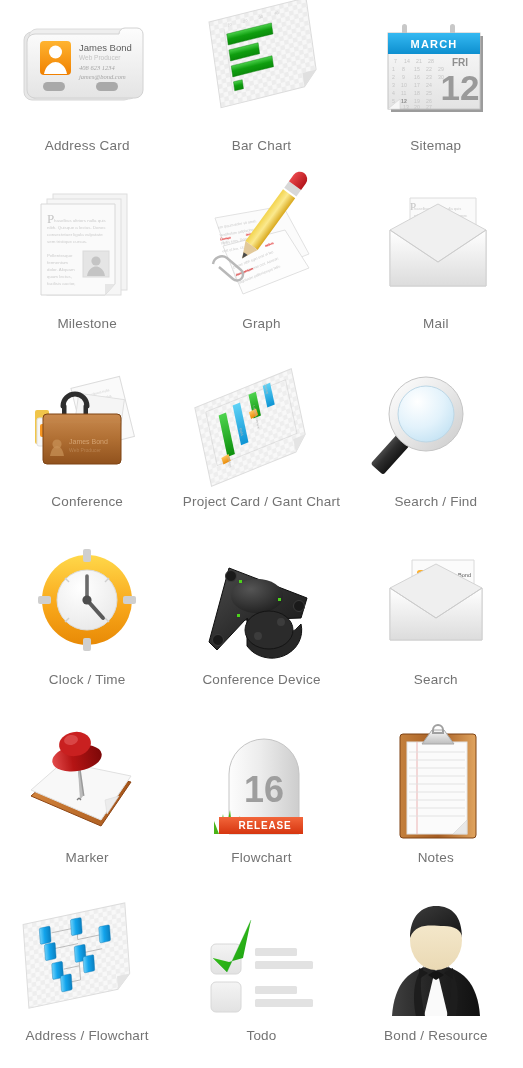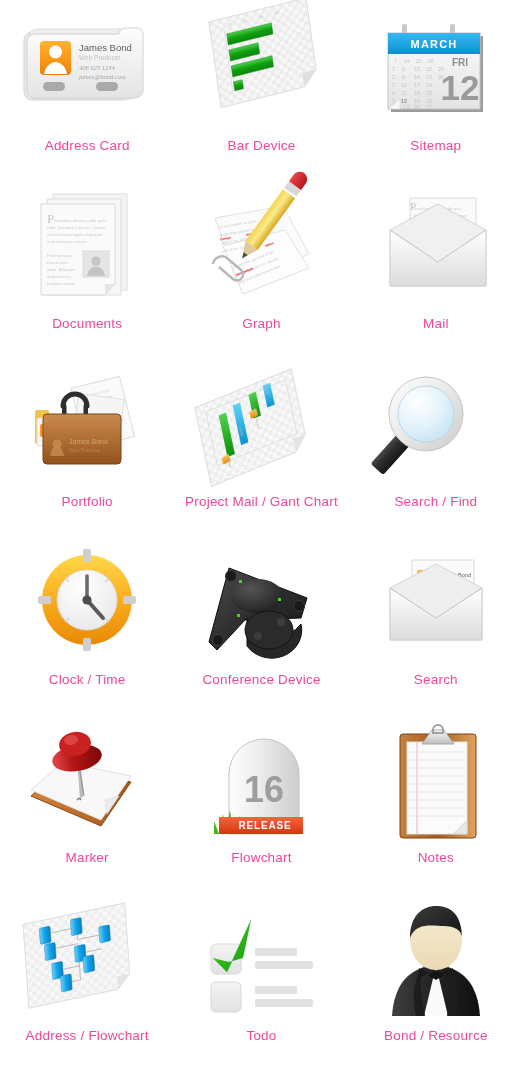--- a/index.html
+++ b/index.html
@@ -23,21 +23,21 @@
     justify-content: flex-start;
     position: relative;
   }
   .art {
     width: 140px; height: 126px;
     position: relative;
     margin-top: 8px;
   }
   .label {
     font-size: 13.5px;
-    color: #ec4899;
+    color: #737373;
     text-align: center;
     letter-spacing: .2px;
     white-space: nowrap;
     margin-top: 4px;
   }
   svg { display: block; overflow: visible; }
 </style>
 </head>
 <body>
 
@@ -102,21 +102,21 @@
           </g>
           <g fill="#c9c9c9" font-size="4" font-family="Liberation Sans, sans-serif">
             <text x="18" y="9">10</text>
               <text x="34" y="9">20</text>
               <text x="50" y="9">30</text>
               <text x="66" y="9">40</text>
           </g>
         </g>
       </svg>
     </div>
-    <div class="label">Bar Device</div>
+    <div class="label">Bar Chart</div>
   </div>
 
   <div class="cell">
     <div class="art">
       <svg viewBox="0 0 140 126" width="140" height="126">
         <defs>
           <linearGradient id="blu" x1="0" y1="0" x2="0" y2="1">
             <stop offset="0" stop-color="#35b9f2"></stop>
               <stop offset="1" stop-color="#0d8fcf"></stop>
           </linearGradient>
@@ -191,21 +191,21 @@
             <text x="8" y="77">dolor. Aliquam</text>
             <text x="8" y="84">quam lectus,</text>
             <text x="8" y="91">facilisis auctor,</text>
           </g>
           <rect x="44" y="57" width="26" height="26" fill="#e5e5e5" stroke="#dadada"></rect>
           <circle cx="57" cy="67" r="4.6" fill="#c4c4c4"></circle>
           <path d="M48 82 c1.2 -7 5.5 -9.5 9 -9.5 s7.8 2.5 9 9.5 z" fill="#c4c4c4"></path>
         </g>
       </svg>
     </div>
-    <div class="label">Documents</div>
+    <div class="label">Milestone</div>
   </div>
 
   <div class="cell">
     <div class="art">
       <svg viewBox="0 0 140 126" width="140" height="126">
         <defs>
           <linearGradient id="pencil" x1="0" y1="0" x2="1" y2="0">
             <stop offset="0" stop-color="#f3d44e"></stop>
               <stop offset=".45" stop-color="#fbe98e"></stop>
               <stop offset="1" stop-color="#d9a81c"></stop>
@@ -311,21 +311,21 @@
           <rect x="52.5" y="26" width="4.5" height="16" rx="2" fill="#2e2e2e"></rect>
           <rect x="12" y="36" width="78" height="50" rx="4" fill="url(#case)" stroke="#7e4415"></rect>
           <path d="M12 44 h78" stroke="#c18a52" stroke-width=".8" opacity=".5"></path>
           <circle cx="26" cy="66" r="4.6" fill="#c79055" opacity=".75"></circle>
           <path d="M19 78 c1.4 -8 4.8 -10 7 -10 s5.6 2 7 10 z" fill="#c79055" opacity=".75"></path>
           <text x="38" y="66" font-family="Liberation Sans, sans-serif" font-size="7" fill="#d4a271">James Bond</text>
           <text x="38" y="74" font-family="Liberation Sans, sans-serif" font-size="5" fill="#b98351">Web Producer</text>
         </g>
       </svg>
     </div>
-    <div class="label">Portfolio</div>
+    <div class="label">Conference</div>
   </div>
 
   <div class="cell">
     <div class="art">
       <svg viewBox="0 0 140 126" width="140" height="126">
         <defs>
           <linearGradient id="gg" x1="0" y1="0" x2="0" y2="1">
               <stop offset="0" stop-color="#4ed44e"></stop>
               <stop offset="1" stop-color="#0c8f0c"></stop>
             </linearGradient>
@@ -357,21 +357,21 @@
           </g>
           <g font-size="3.4" fill="#b7b7b7" font-family="Liberation Sans, sans-serif" transform="rotate(90)">
             <text x="58" y="-22">Design</text>
             <text x="36" y="-40">Build</text>
             <text x="20" y="-58">Launch Review</text>
             <text x="4" y="-74">Deploy</text>
           </g>
         </g>
       </svg>
     </div>
-    <div class="label">Project Mail / Gant Chart</div>
+    <div class="label">Project Card / Gant Chart</div>
   </div>
 
   <div class="cell">
     <div class="art">
       <svg viewBox="0 0 140 126" width="140" height="126">
         <defs>
           <radialGradient id="lens" cx=".35" cy=".28" r=".85">
             <stop offset="0" stop-color="#ffffff"></stop>
               <stop offset=".55" stop-color="#e2f2fb"></stop>
               <stop offset="1" stop-color="#bfe0f2"></stop>

